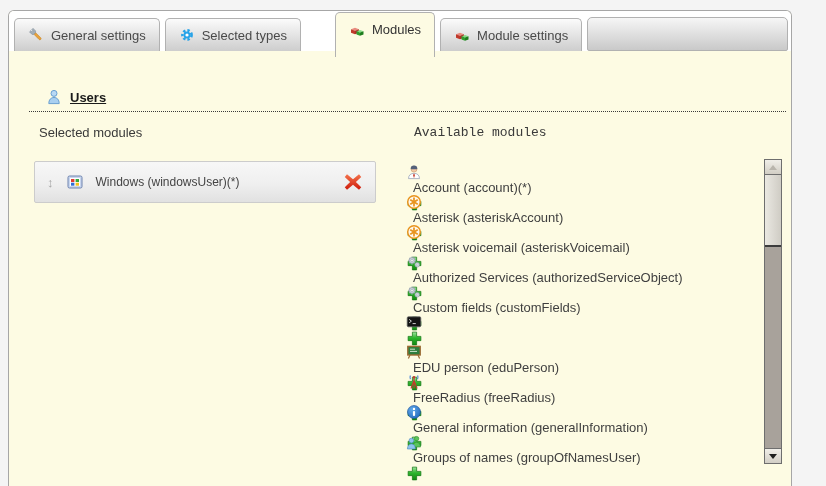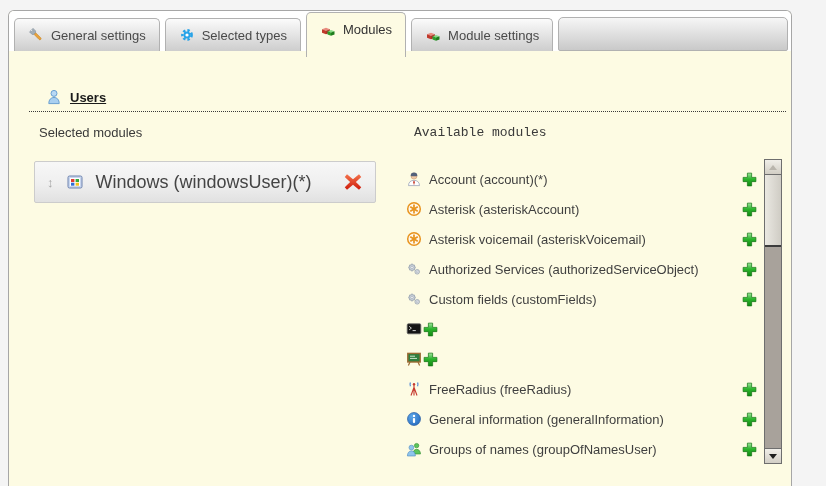--- a/index.html
+++ b/index.html
@@ -29,21 +29,21 @@
     border:1px solid #B1B1B1;border-bottom:none;
     border-radius:5px 5px 0 0;
     font-size:13px;color:#4A4A4A;
     box-sizing:border-box;white-space:nowrap;
     cursor:pointer;
     justify-content:flex-end;
   }
   .tab.active{
     background:#FDFBE3;
     height:45px;margin-bottom:-6px;padding-bottom:11px;
-    z-index:3;color:#333;
+    z-index:3;color:#333;margin-left:29px;
   }
   .tab-filler{
     flex:1;height:34px;
     background:linear-gradient(#F6F6F6,#C9C9C9);
     border:1px solid #B1B1B1;
     border-radius:5px 5px 2px 2px;
     box-sizing:border-box;
   }
   .tab svg{width:16px;height:16px;flex:0 0 16px;}
   
@@ -69,27 +69,27 @@
     background:linear-gradient(#F7F7F7,#EFEFEF 55%,#E1E1E1);
     border:1px solid #CCCCCC;border-radius:2px;
     box-sizing:border-box;
     display:flex;align-items:center;
   }
   .updown{
     margin-left:12px;color:#A5A5A5;font-size:13px;line-height:1;
     cursor:grab;user-select:none;
   }
   .sel-row .mod-icon{width:16px;height:16px;margin-left:13px;}
-  .sel-row .lbl{margin-left:13px;font-size:18px;color:#444;flex:1;}
+  .sel-row .lbl{margin-left:13px;font-size:12px;color:#444;flex:1;}
   .del-btn{width:20px;height:20px;margin-right:12px;cursor:pointer;}
   
   .av-list{
     position:absolute;left:397px;top:153px;width:352px;
   }
-  .avrow{height:30px;display:flex;align-items:center;}
+  .avrow{height:30px;display:flex;flex-direction:column;}
   .avrow .mod-icon{width:16px;height:16px;flex:0 0 16px;}
   .avrow .lbl{flex:1;margin-left:7px;font-size:13px;color:#3F3F3F;white-space:nowrap;}
   .add-btn{width:17px;height:17px;flex:0 0 17px;cursor:pointer;}
   
   .sb{
     position:absolute;left:755px;top:148px;width:18px;height:305px;
     border:1px solid #6E6E6E;background:#A8A29B;box-sizing:border-box;
   }
   .sb-btn{
     position:absolute;left:0;right:0;height:14px;
@@ -287,20 +287,21 @@
         <path d="M6 2h4v4h4v4h-4v4H6v-4H2V6h4z" fill="url(#gp)" stroke="#157815" stroke-width="0.7"></path>
       </svg>
     </div>
 
     <div class="avrow">
       <svg class="mod-icon" viewBox="0 0 16 16">
         <path d="M4 11l-1.6 3.6M12 11l1.6 3.6" stroke="#9C6B33" stroke-width="1.2"></path>
         <rect x="1.8" y="2.4" width="12.4" height="8.6" fill="#2F7E3E" stroke="#9C6B33" stroke-width="1.4"></rect>
         <path d="M4 5.2h5M4 7.4h7" stroke="#DFF0DF" stroke-width="0.9"></path>
       </svg>
+      <span class="lbl">EDU person (eduPerson)</span>
       <svg class="add-btn" viewBox="0 0 16 16">
         <path d="M6 2h4v4h4v4h-4v4H6v-4H2V6h4z" fill="url(#gp)" stroke="#157815" stroke-width="0.7"></path>
       </svg>
     </div>
 
     <div class="avrow">
       <svg class="mod-icon" viewBox="0 0 16 16">
         <path d="M8 4v10.5M5 14.5l3-8.2 3 8.2" fill="none" stroke="#C63A2F" stroke-width="1.1"></path>
         <path d="M4.4 5.2a4.6 4.6 0 0 1 0-3.8" fill="none" stroke="#3B7BD4" stroke-width="1.1"></path>
         <path d="M11.6 1.4a4.6 4.6 0 0 1 0 3.8" fill="none" stroke="#3B7BD4" stroke-width="1.1"></path>

